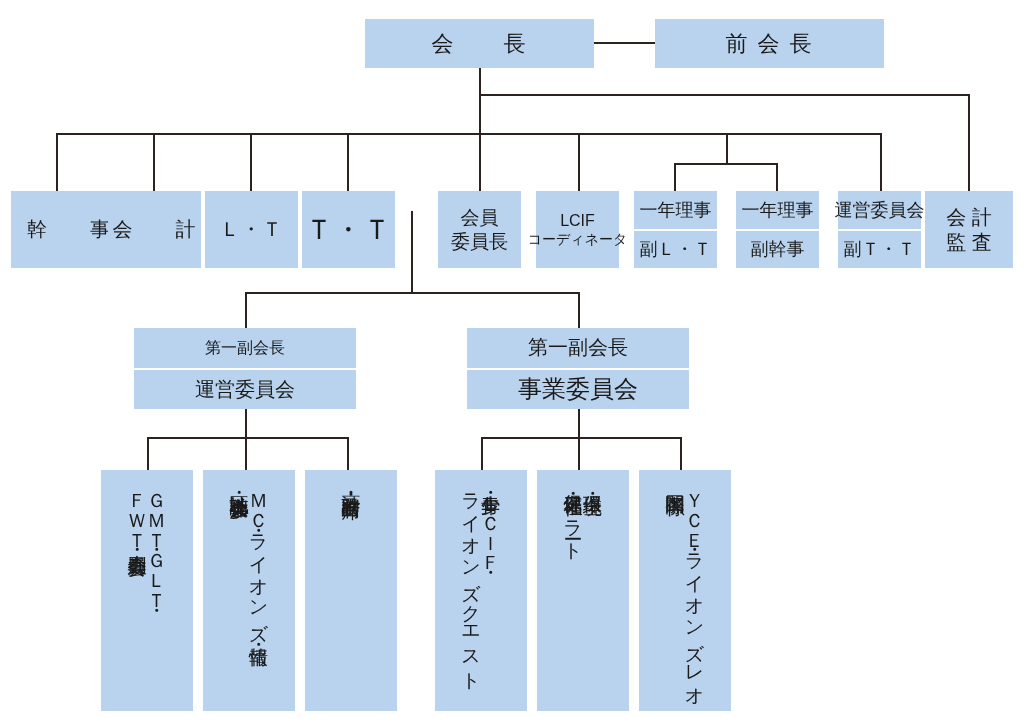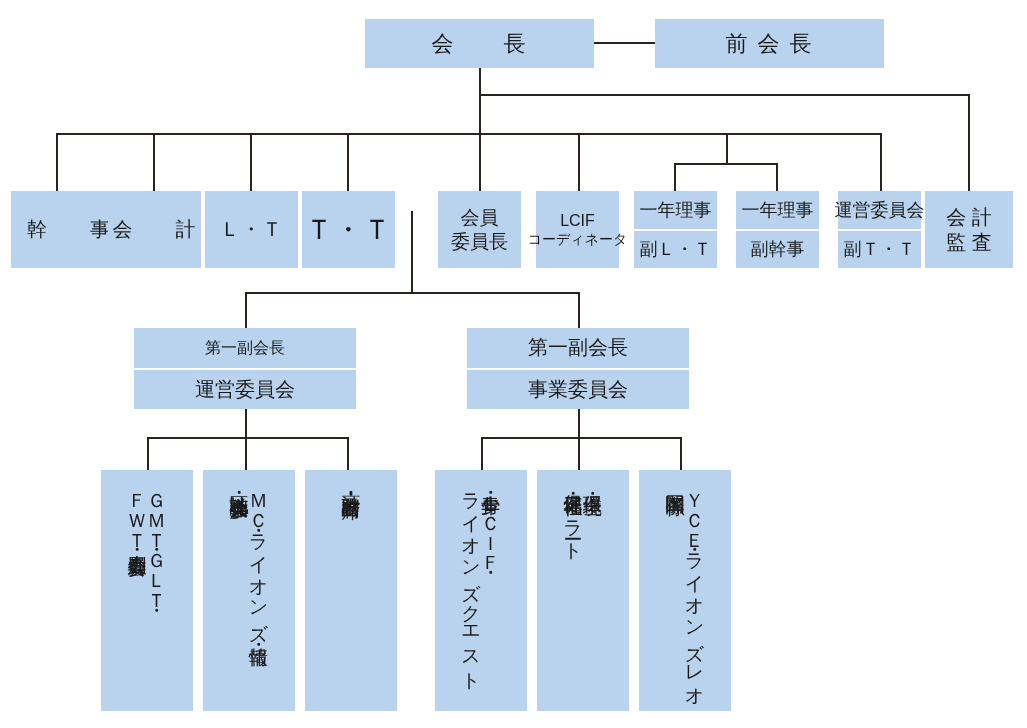--- a/index.html
+++ b/index.html
@@ -156,21 +156,21 @@
     <span>監 査</span>
   </div>
 
   <div class="box split" style="left:134px; top:328px; width:222px; height:81px;">
     <span class="half top" style="font-size:16px;">第一副会長</span>
     <span class="half" style="font-size:20px;">運営委員会</span>
   </div>
 
   <div class="box split" style="left:467px; top:328px; width:222px; height:81px;">
     <span class="half top" style="font-size:20px;">第一副会長</span>
-    <span class="half" style="font-size:20px;">事業委員会</span>
+    <span class="half" style="font-size:24px;">事業委員会</span>
   </div>
 
   <div class="vbox" style="left:101px; top:470px; width:92px; height:241px;">
     <span class="vtext">ＧＭＴ・ＧＬＴ・</span>
     <span class="vtext">ＦＷＴ・会則委員会</span>
   </div>
 
   <div class="vbox" style="left:203px; top:470px; width:92px; height:241px;">
     <span class="vtext">ＭＣ・ライオンズ情報・</span>
     <span class="vtext">地区誌・大会参加</span>

